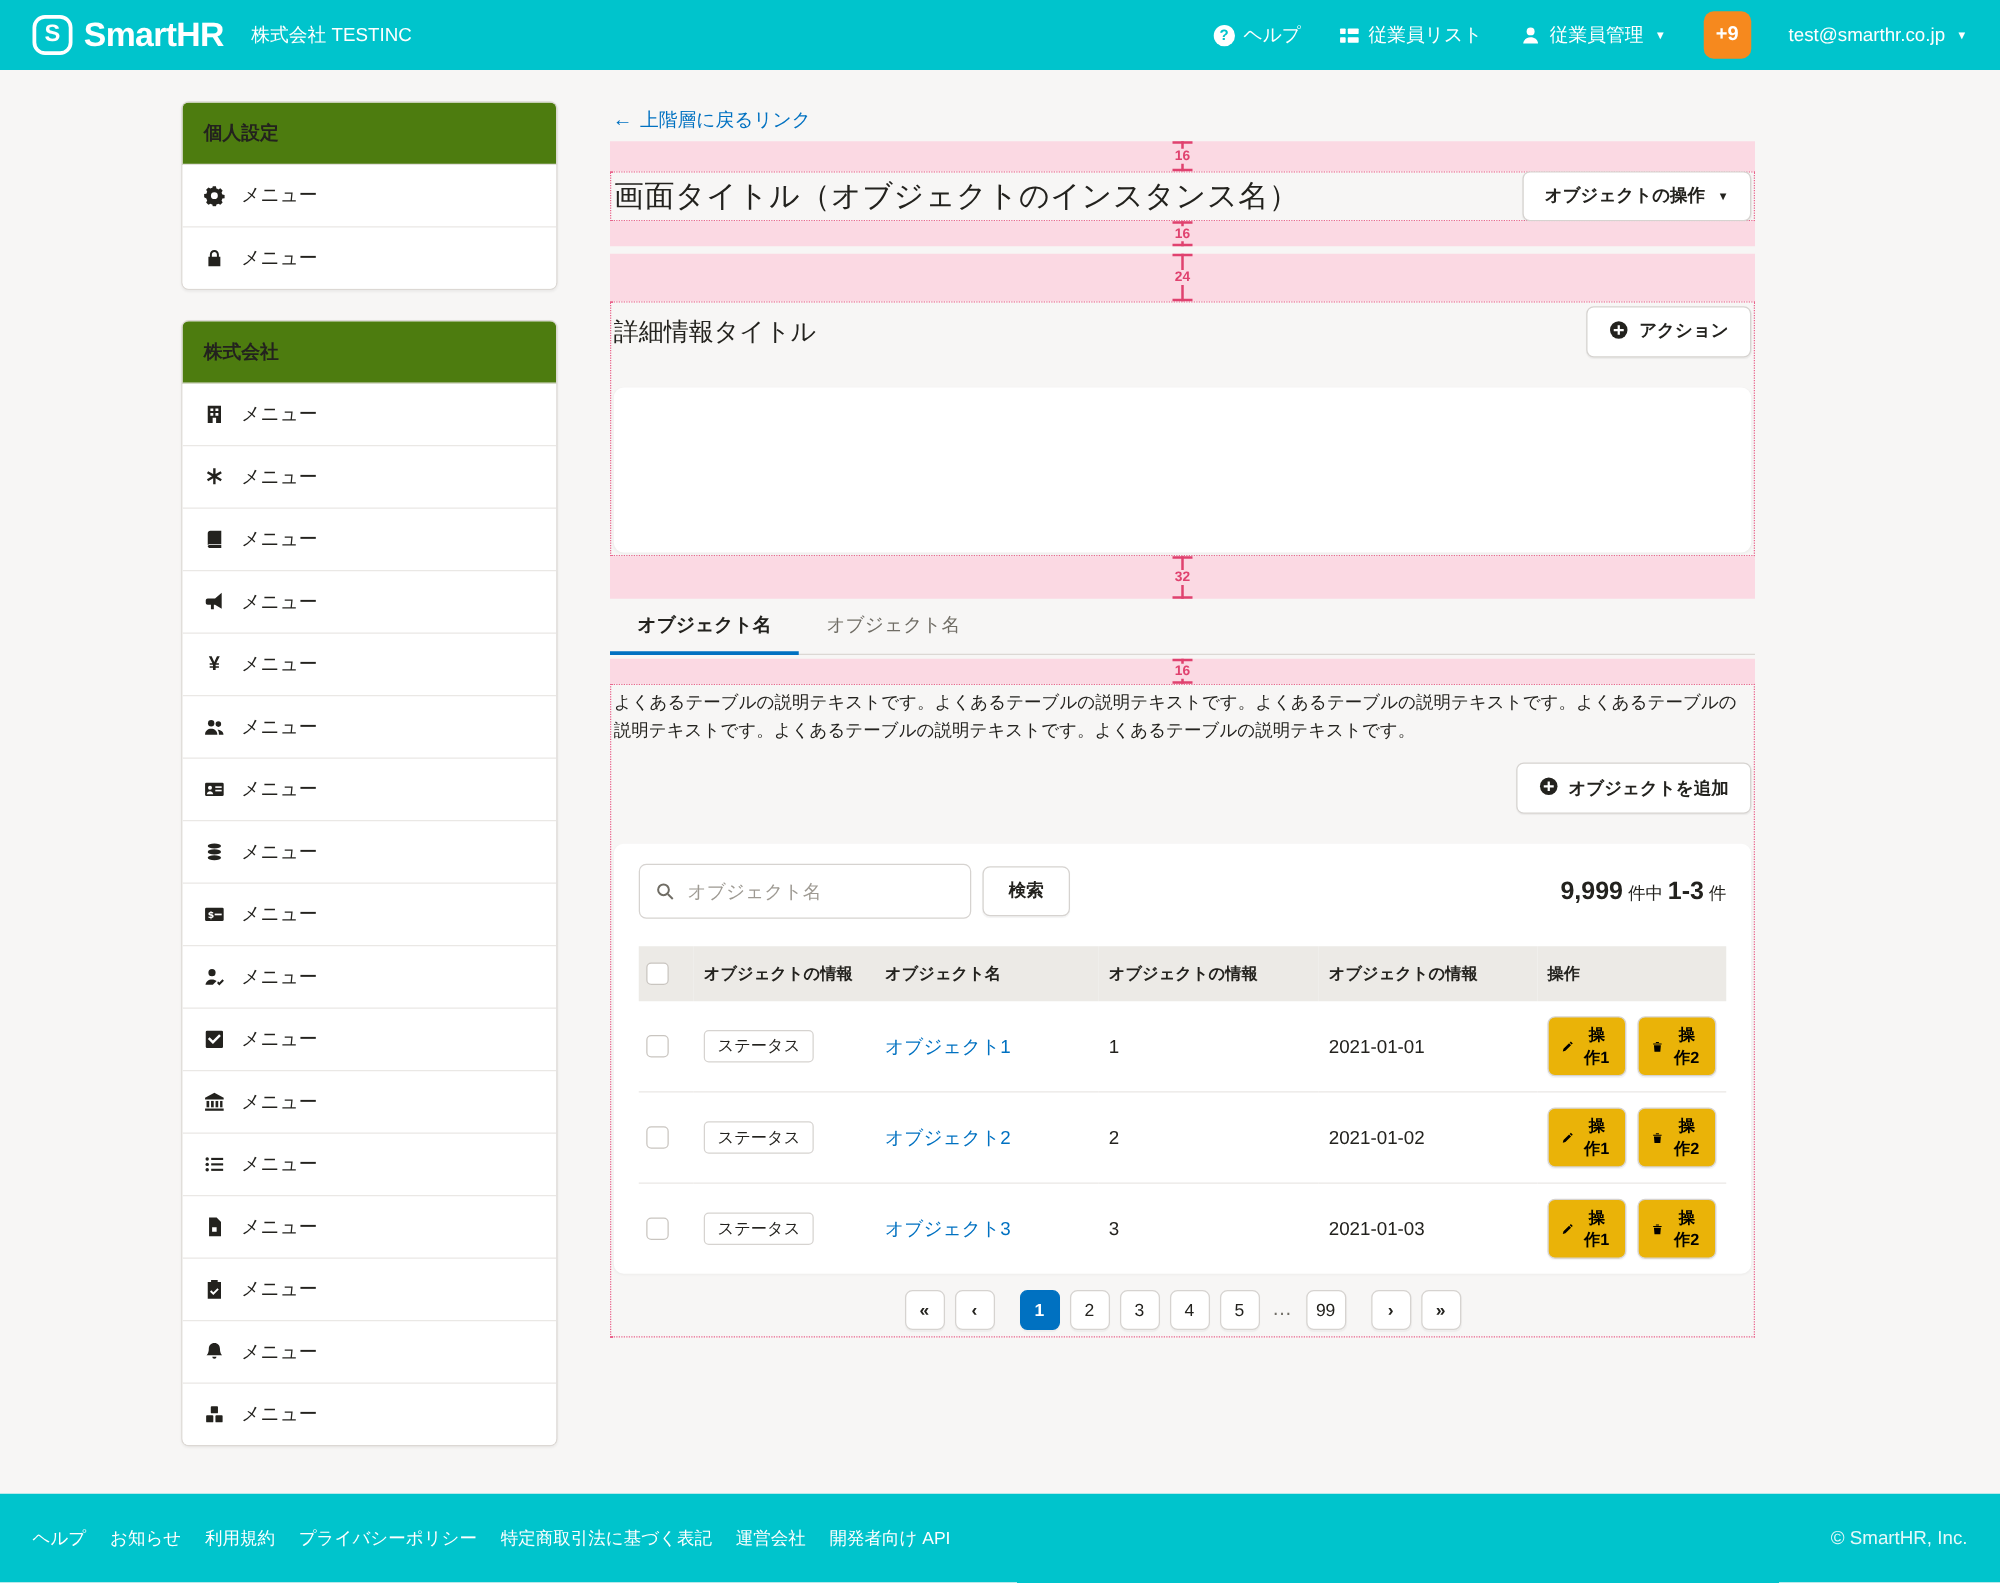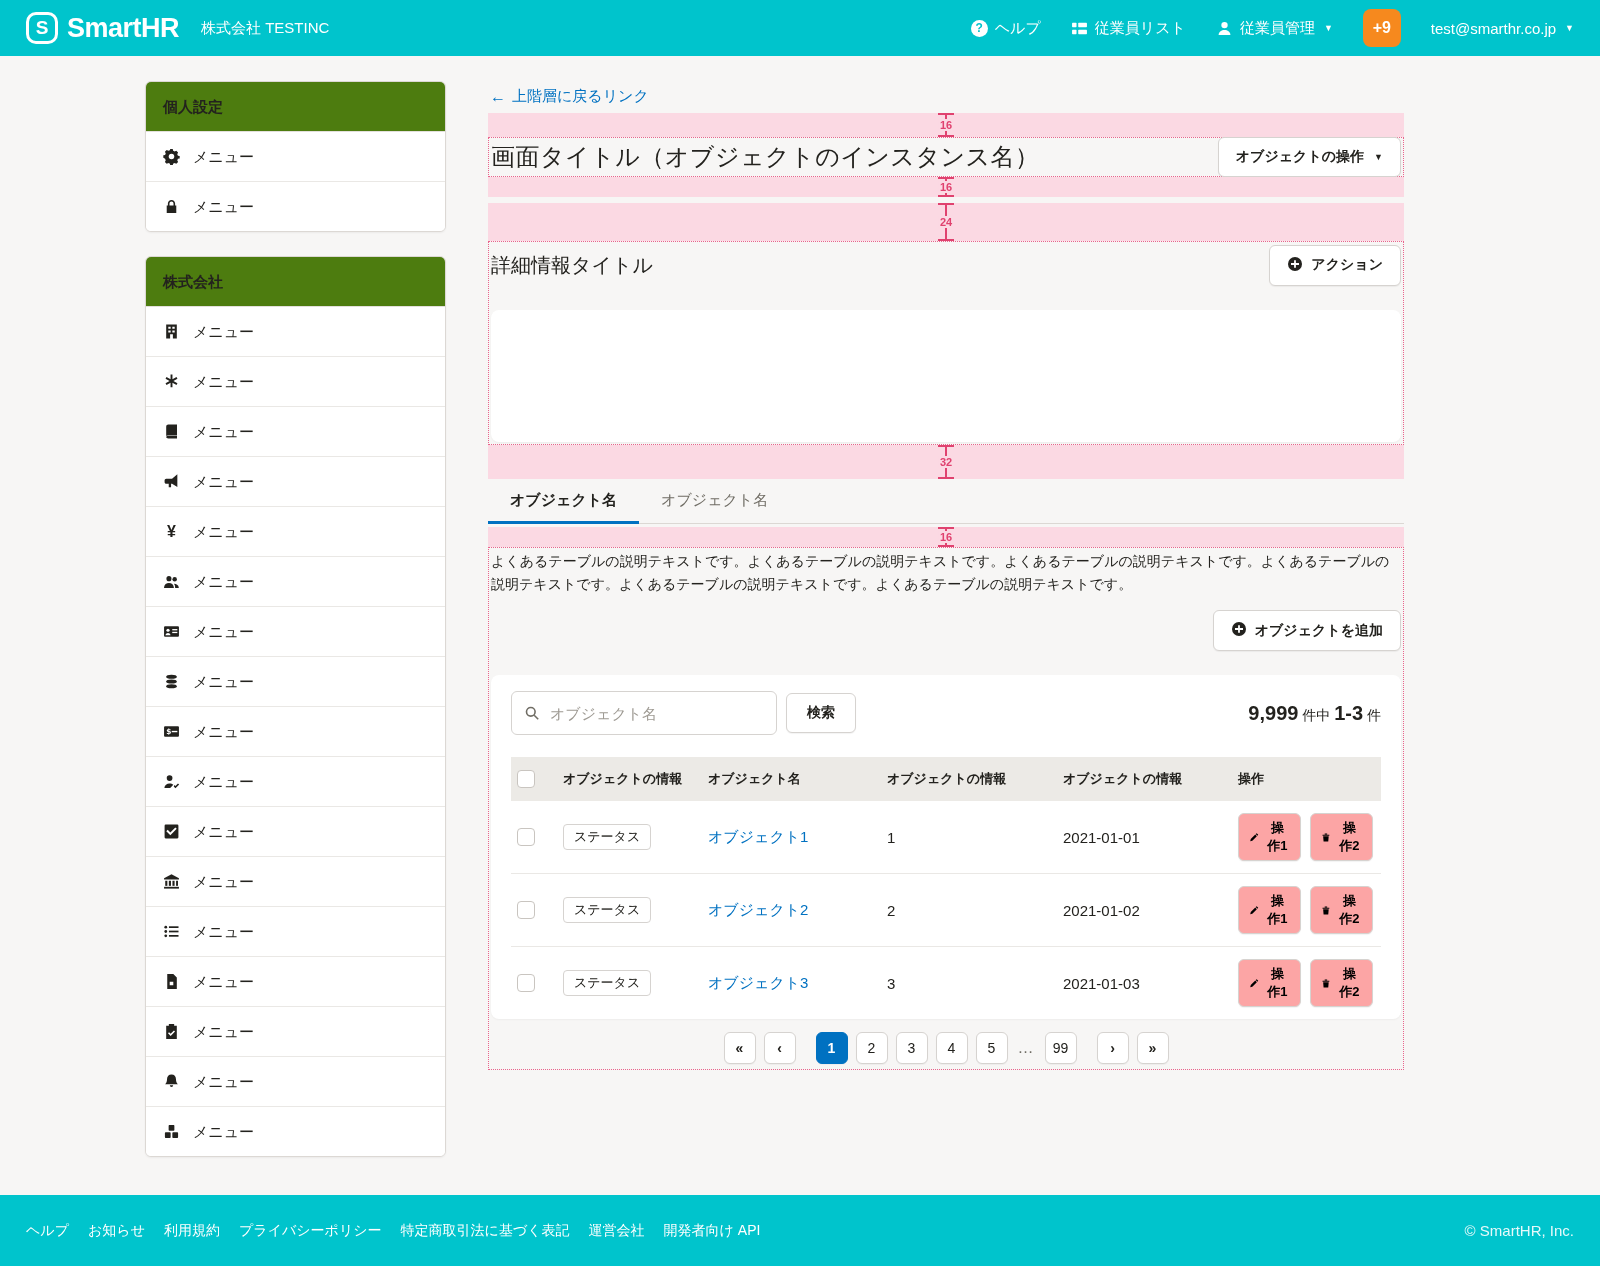--- a/index.html
+++ b/index.html
@@ -123,21 +123,21 @@
   thead th:first-child { width:44px; border-radius:0; padding-left:6px; }
   tbody td { padding:12px 8px; border-top:1px solid #eae8e5; font-size:15px; vertical-align:middle; }
   tbody tr:first-child td { border-top:none; }
   tbody td:first-child { padding-left:6px; }
   col.c-check{width:44px;} col.c-info{width:145px;} col.c-name{width:179px;}
   col.c-info2{width:176px;} col.c-info3{width:175px;}
   .checkbox { width:18px; height:18px; border:1px solid #c9c5c0; border-radius:4px; background:#fff; display:block; cursor:pointer; }
   .status-badge { display:inline-block; border:1px solid #d6d3d0; border-radius:4px; padding:3px 10px; font-size:13px; background:#fff; }
   .obj-link { color:#0071c1; text-decoration:none; cursor:pointer;margin-top:28px; }
   .cell-actions { display:flex; gap:9px; }
-  .btn-sm { display:inline-flex; align-items:center; gap:6px; background:#fca5a5; border:1px solid #d6d3d0; border-radius:6px; font-size:13px; font-weight:bold; padding:5px 10px; cursor:pointer; box-shadow:0 1px 1px rgba(0,0,0,.05); font-family:inherit; }
+  .btn-sm { display:inline-flex; align-items:center; gap:6px; background:#eab308; border:1px solid #d6d3d0; border-radius:6px; font-size:13px; font-weight:bold; padding:5px 10px; cursor:pointer; box-shadow:0 1px 1px rgba(0,0,0,.05); font-family:inherit; }
   .btn-sm svg { width:13px; height:13px; }
   
   .pagination { display:flex; align-items:center; justify-content:center; gap:8px; padding:13px 0 5px; }
   .page-btn {
     min-width:32px; height:32px; display:inline-flex; align-items:center; justify-content:center;
     background:#fff; border:1px solid #d6d3d0; border-radius:6px; font-size:14px; cursor:pointer;
     padding:0 6px; box-shadow:0 1px 1px rgba(0,0,0,.04); font-family:inherit; color:#23221e;
   }
   .page-btn.arrow { font-weight:bold; }
   .page-btn.active { background:#0071c1; border-color:#0071c1; color:#fff; font-weight:bold; }

